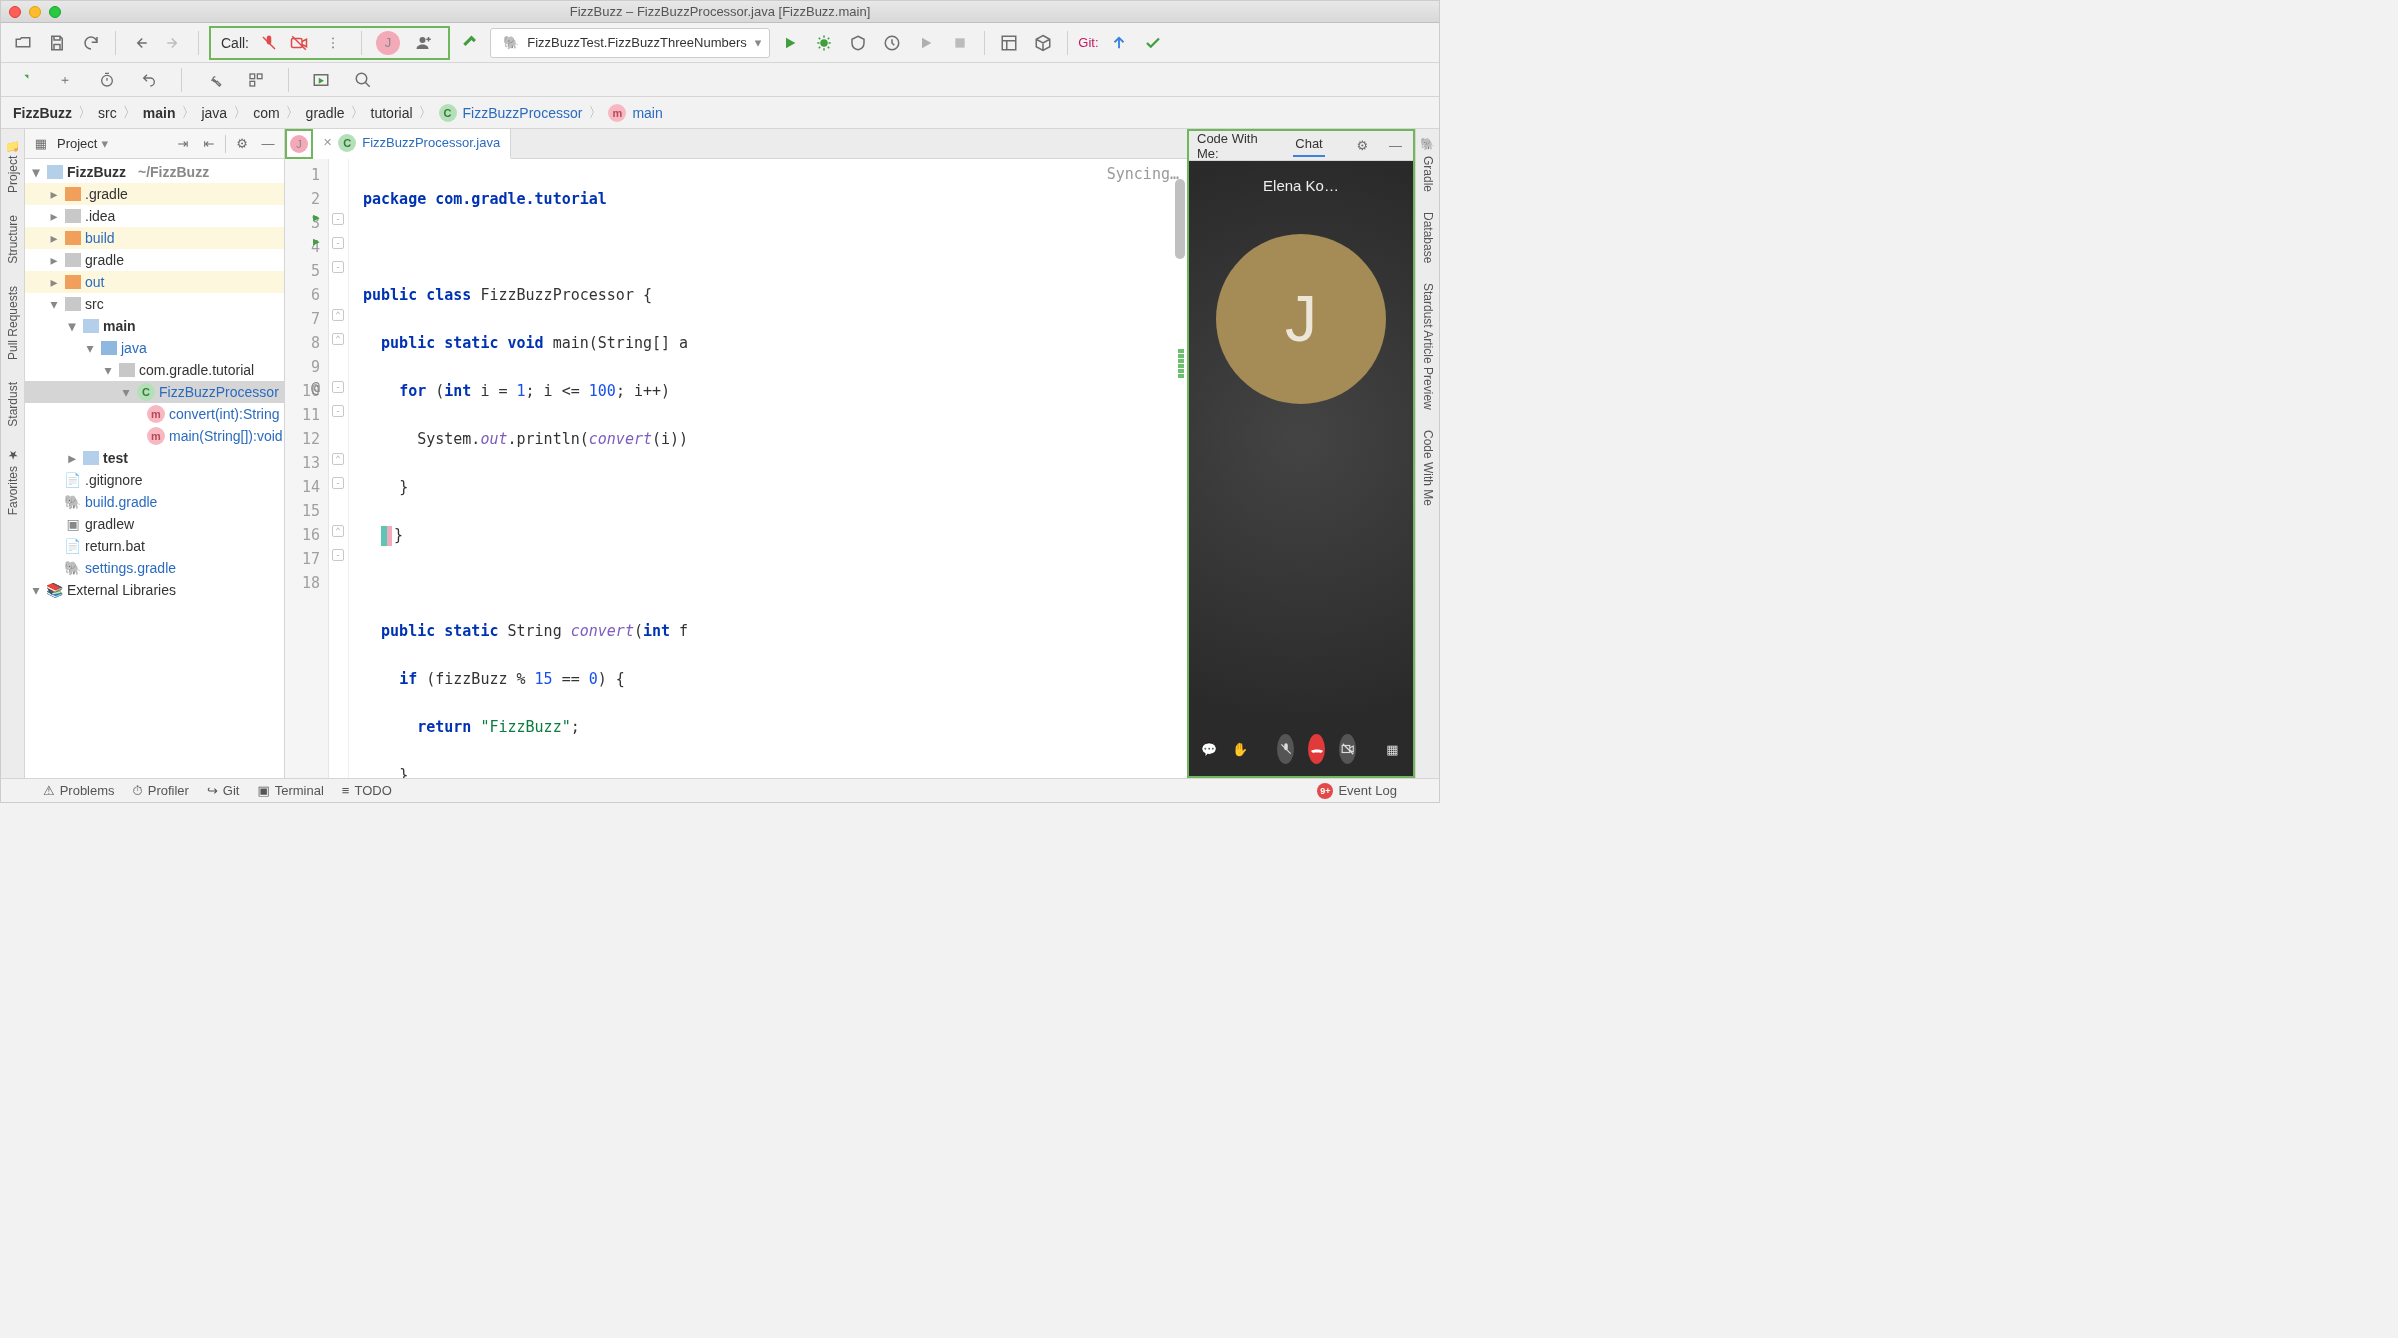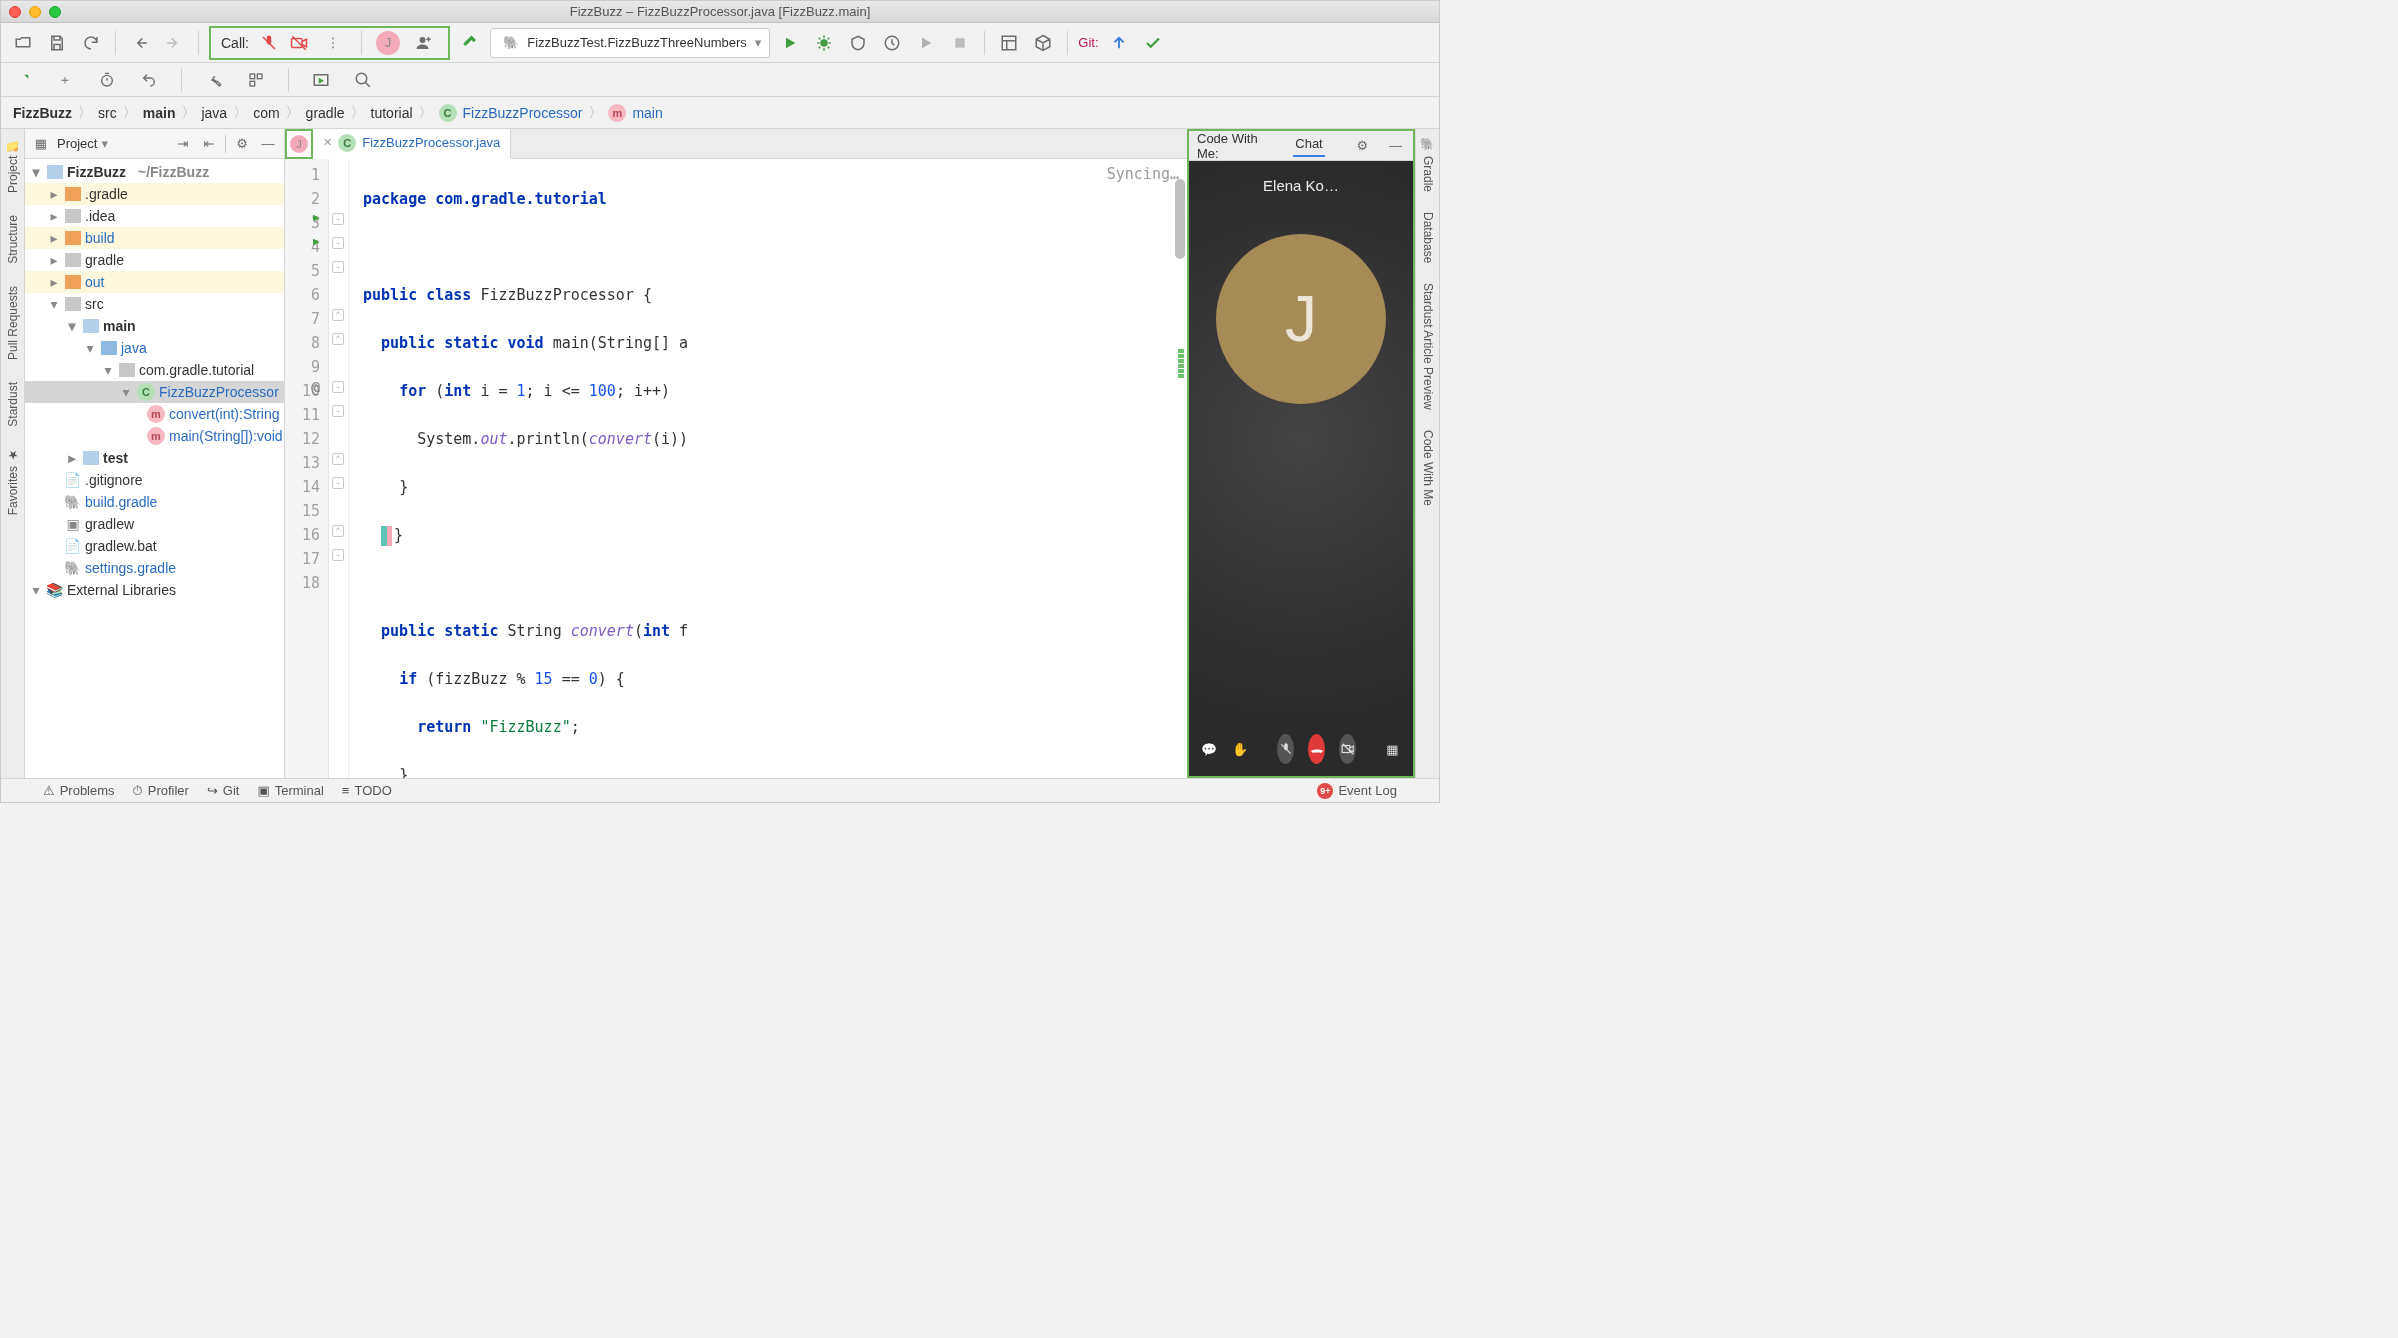--- a/index.html
+++ b/index.html
@@ -430,21 +430,21 @@
         <div class="tree-row" style="padding-left:40px;">
             <span class="file-icon">🐘</span>
             <span class="link">build.gradle</span>
           </div>
         <div class="tree-row" style="padding-left:40px;">
             <span class="file-icon">▣</span>
             <span>gradlew</span>
           </div>
         <div class="tree-row" style="padding-left:40px;">
             <span class="file-icon">📄</span>
-            <span>gradlew.bat</span>
+            <span>return.bat</span>
           </div>
         <div class="tree-row" style="padding-left:40px;">
             <span class="file-icon">🐘</span>
             <span class="link">settings.gradle</span>
           </div>
         <div class="tree-row" style="padding-left:4px;">
             <span class="tw">▾</span>
             <span class="file-icon">📚</span>
             <span>External Libraries</span>
           </div>

